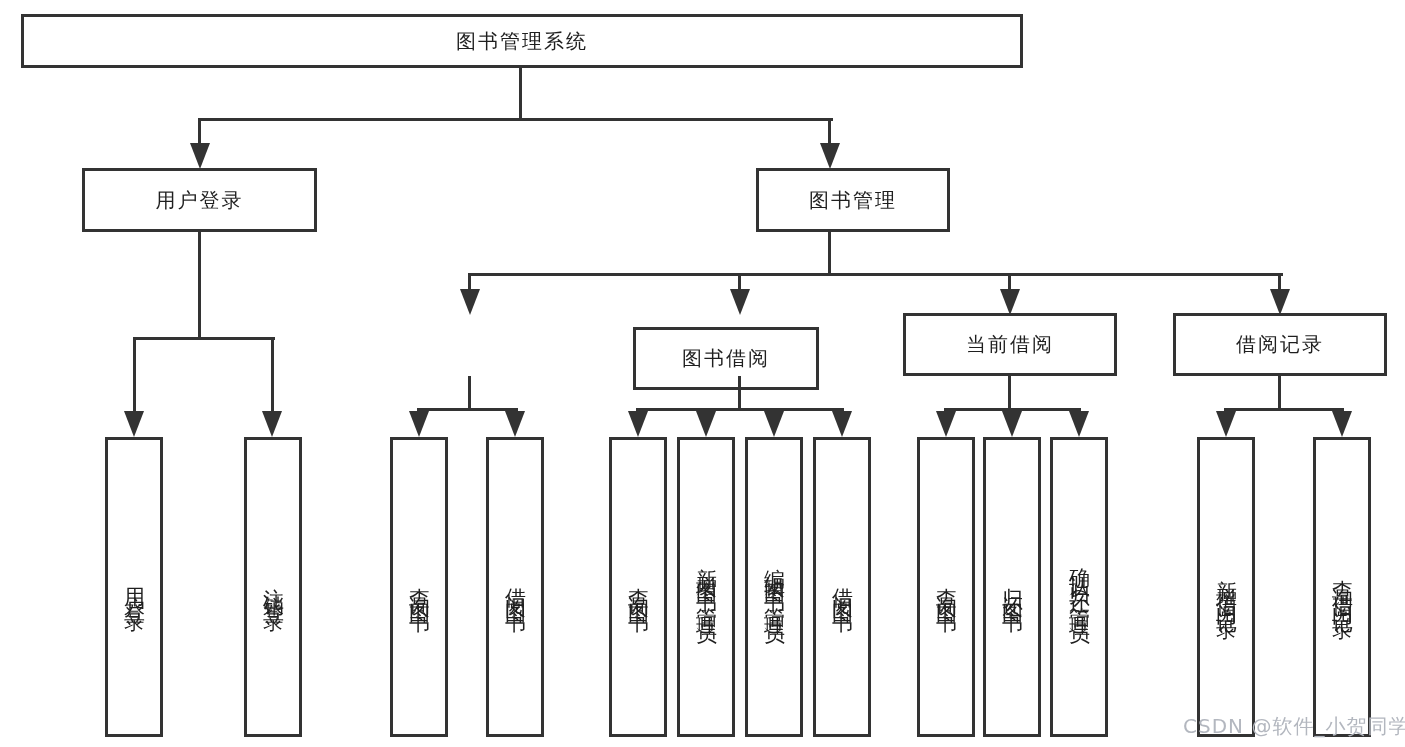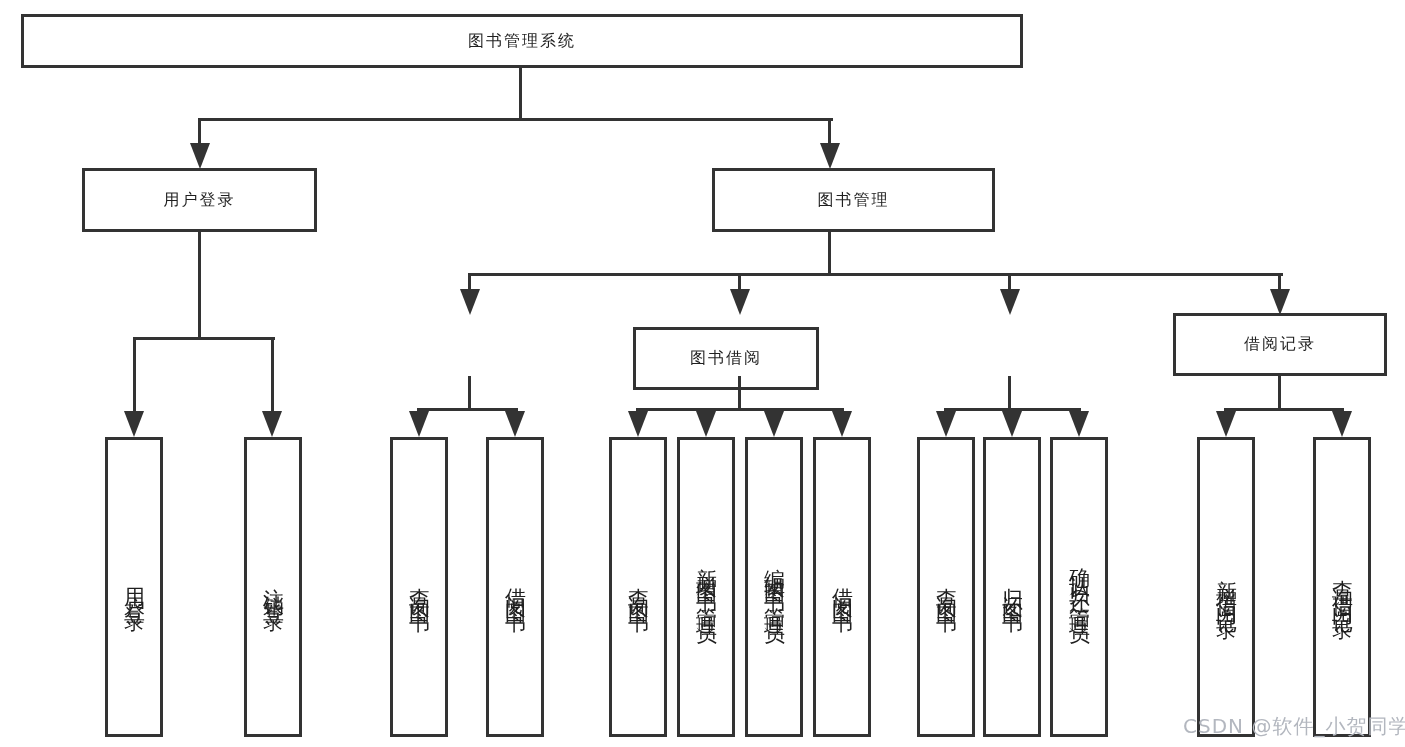--- a/index.html
+++ b/index.html
@@ -7,21 +7,21 @@
     position:relative; width:1405px; height:747px;
     background:#ffffff; overflow:hidden;
     font-family:"DejaVu Sans", sans-serif;
   }
   .box {
     position:absolute; box-sizing:border-box;
     border:3px solid #333333; background:#ffffff;
     display:flex; align-items:center; justify-content:center;
     color:#1f1f1f;
   }
-  .hnode span { font-size:16px; letter-spacing:2px; white-space:nowrap; }
+  .hnode span { font-size:20px; letter-spacing:2px; white-space:nowrap; }
   .vbox span {
     writing-mode:vertical-rl; text-orientation:mixed;
     font-size:21px; letter-spacing:8px; line-height:1;
   }
   .vline, .hline { position:absolute; background:#333333; }
   .vline { width:3px; }
   .hline { height:3px; }
   .arrow {
     position:absolute; width:0; height:0;
     border-left:10px solid transparent;
@@ -46,21 +46,21 @@
   <div class="vline" style="left:519px;top:66px;height:54px"></div>
   <div class="hline" style="left:198px;top:118px;width:635px"></div>
   <div class="vline" style="left:198px;top:118px;height:30px"></div>
   <div class="arrow" style="left:190px;top:143px"></div>
   <div class="vline" style="left:828px;top:118px;height:30px"></div>
   <div class="arrow" style="left:820px;top:143px"></div>
 
   <div class="box hnode" style="left:82px;top:168px;width:235px;height:64px">
     <span>用户登录</span>
   </div>
-  <div class="box hnode" style="left:712px;top:168px;width:283px;height:64px">
+  <div class="box hnode" style="left:756px;top:168px;width:194px;height:64px">
     <span>图书管理</span>
   </div>
 
   <div class="vline" style="left:198px;top:232px;height:107px"></div>
   <div class="hline" style="left:133px;top:337px;width:142px"></div>
   <div class="vline" style="left:133px;top:337px;height:76px"></div>
   <div class="vline" style="left:271px;top:337px;height:76px"></div>
   <div class="arrow" style="left:124px;top:411px"></div>
   <div class="arrow" style="left:262px;top:411px"></div>
 
@@ -70,20 +70,23 @@
   <div class="arrow" style="left:460px;top:289px"></div>
   <div class="vline" style="left:738px;top:273px;height:20px"></div>
   <div class="arrow" style="left:730px;top:289px"></div>
   <div class="vline" style="left:1008px;top:273px;height:20px"></div>
   <div class="arrow" style="left:1000px;top:289px"></div>
   <div class="vline" style="left:1278px;top:273px;height:20px"></div>
   <div class="arrow" style="left:1270px;top:289px"></div>
 
   <div class="box hnode" style="left:633px;top:327px;width:186px;height:63px">
     <span>图书借阅</span>
+  </div>
+  <div class="box hnode" style="left:903px;top:313px;width:214px;height:63px">
+    <span>当前借阅</span>
   </div>
   <div class="box hnode" style="left:1173px;top:313px;width:214px;height:63px">
     <span>借阅记录</span>
   </div>
 
   <div class="vline" style="left:468px;top:376px;height:35px"></div>
   <div class="hline" style="left:417px;top:408px;width:101px"></div>
   <div class="arrow" style="left:409px;top:411px"></div>
   <div class="arrow" style="left:505px;top:411px"></div>
 

